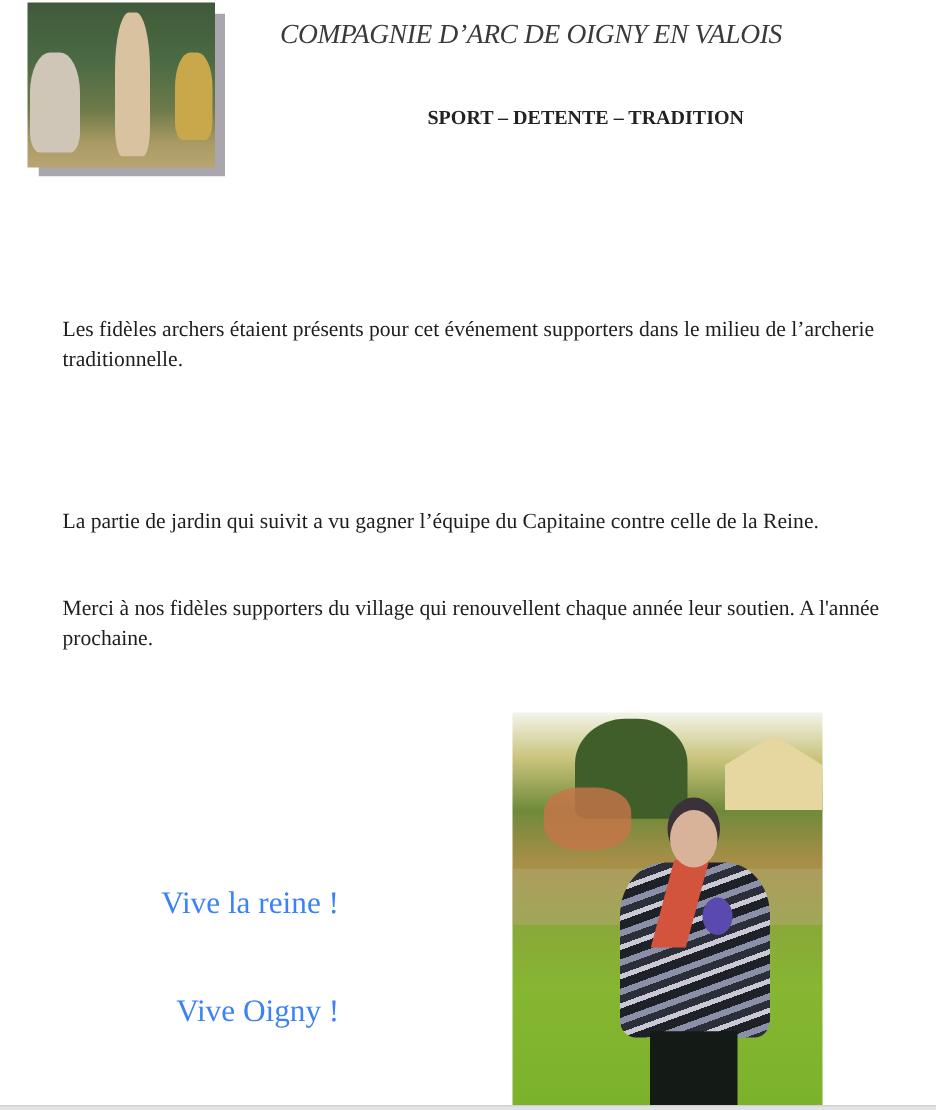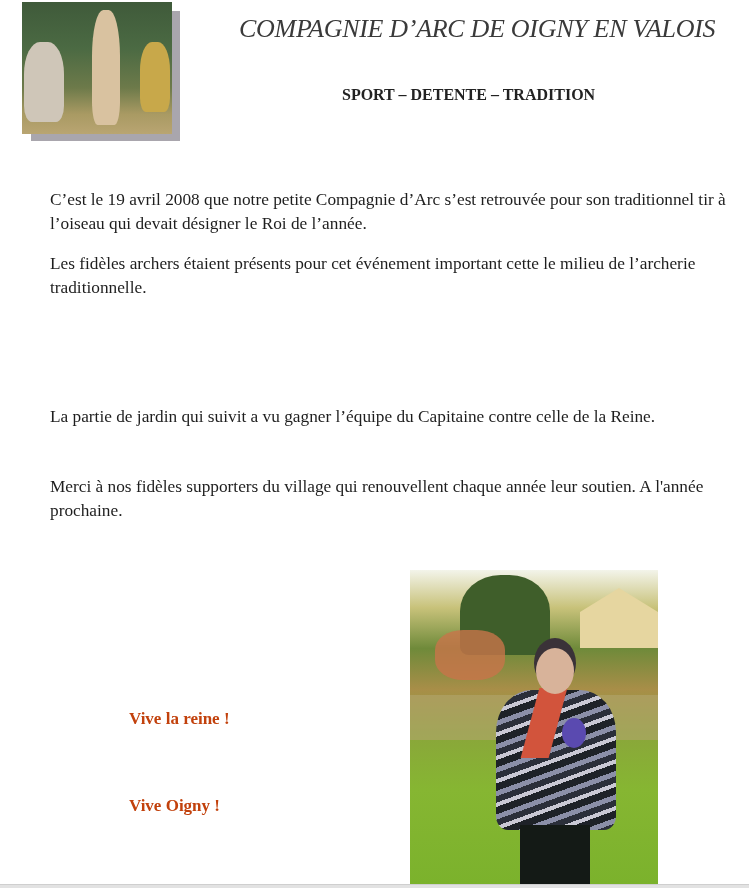--- a/index.html
+++ b/index.html
@@ -7,29 +7,29 @@
          font-family:"Liberation Serif", "DejaVu Serif", serif; color:#222; }
   .page { position:absolute; left:0; top:0; width:749px; height:884px; background:#fff; }
   .bottom-bar { position:absolute; left:0; top:884px; width:749px; height:4px; background:#e2e2e2; border-top:1px solid #cfcfcf; }
 
   
   .painting-shadow { position:absolute; left:31px; top:11px; width:149px; height:130px; background:#a9a6ad; }
   .painting { position:absolute; left:22px; top:2px; width:150px; height:132px; overflow:hidden;
               background:linear-gradient(180deg,#3f5a3a 0%,#4b6a43 35%,#6d7a4a 65%,#a99a63 85%,#b9a572 100%); }
   .painting .fig { position:absolute; border-radius:40% 40% 20% 20%; }
 
-  .title { position:absolute; left:239px; top:14px; font-size:26px; font-style:italic; color:#3a3a3a;
+  .title { position:absolute; left:224px; top:14px; font-size:22px; font-style:italic; color:#3a3a3a;
            letter-spacing:-0.3px; white-space:nowrap; }
   .subtitle { position:absolute; left:306px; top:86px; font-size:16px; font-weight:bold; color:#222; white-space:nowrap;margin-left:36px; }
 
   .para { position:absolute; left:50px; width:680px; font-size:17.3px; line-height:24px; color:#1e1e1e; margin:0; }
   .p1 { top:188px; } .p2 { top:252px; } .p3 { top:315px; } .p4 { top:405px; } .p5 { top:475px; }
 
-  .cheer { position:absolute; left:129px; font-size:17px; color:#c2410c; white-space:nowrap;font-weight:bold; }
-  .cheer1 { top:709px; } .cheer2 { top:796px; }
+  .cheer { position:absolute; left:129px; font-size:25px; color:#3b82f6; white-space:nowrap; }
+  .cheer1 { top:709px; } .cheer2 { top:796px;margin-left:12px; }
 
   
   .photo { position:absolute; left:410px; top:570px; width:248px; height:314px; overflow:hidden;
            background:linear-gradient(180deg,#f3f4ea 0%,#c8c27a 12%,#6f8a3a 25%,#a88e48 38%,#8aa63a 52%,#86b632 70%,#7bb22c 100%); }
   .photo .trees { position:absolute; left:50px; top:5px; width:90px; height:80px; background:#3f5e2a; border-radius:45% 45% 10% 10%; }
   .photo .house { position:absolute; left:170px; top:18px; width:78px; height:60px; background:#e6d6a0;
                   clip-path:polygon(50% 0,100% 40%,100% 100%,0 100%,0 40%); }
   .photo .shrub { position:absolute; left:25px; top:60px; width:70px; height:50px; background:#c8744a; border-radius:40%; opacity:.8; }
   .photo .wall { position:absolute; left:0; top:125px; width:248px; height:45px; background:#b3a56e; opacity:.6; }
   .photo .body { position:absolute; left:86px; top:120px; width:120px; height:140px; background:
@@ -49,22 +49,21 @@
   <div class="painting-shadow"></div>
   <div class="painting">
     <div class="fig" style="left:70px;top:8px;width:28px;height:115px;background:#d9c2a0;"></div>
     <div class="fig" style="left:2px;top:40px;width:40px;height:80px;background:#cfc6b8;"></div>
     <div class="fig" style="left:118px;top:40px;width:30px;height:70px;background:#c8a84a;"></div>
   </div>
 
   <div class="title">COMPAGNIE D’ARC DE OIGNY EN VALOIS</div>
   <div class="subtitle">SPORT – DETENTE – TRADITION</div>
 
-  <p class="para p1">C’est le 19 avril 2008 que notre petite Compagnie d’Arc s’est retrouvée pour son traditionnel tir à l’oiseau qui devait désigner le Roi de l’année.</p>
-  <p class="para p2">Les fidèles archers étaient présents pour cet  événement important cette le milieu de l’archerie traditionnelle.</p>
+  <p class="para p2">Les fidèles archers étaient présents pour cet  événement supporters dans le milieu de l’archerie traditionnelle.</p>
   <p class="para p5">Merci à nos fidèles supporters du village qui renouvellent chaque année leur soutien. A  l'année prochaine.</p>
   <p class="para p4">La partie de jardin qui suivit a vu gagner l’équipe du Capitaine contre celle de la Reine.</p>
 
   <div class="cheer cheer1">Vive la reine !</div>
   <div class="cheer cheer2">Vive Oigny !</div>
 
   <div class="photo">
     <div class="trees"></div>
     <div class="house"></div>
     <div class="shrub"></div>

